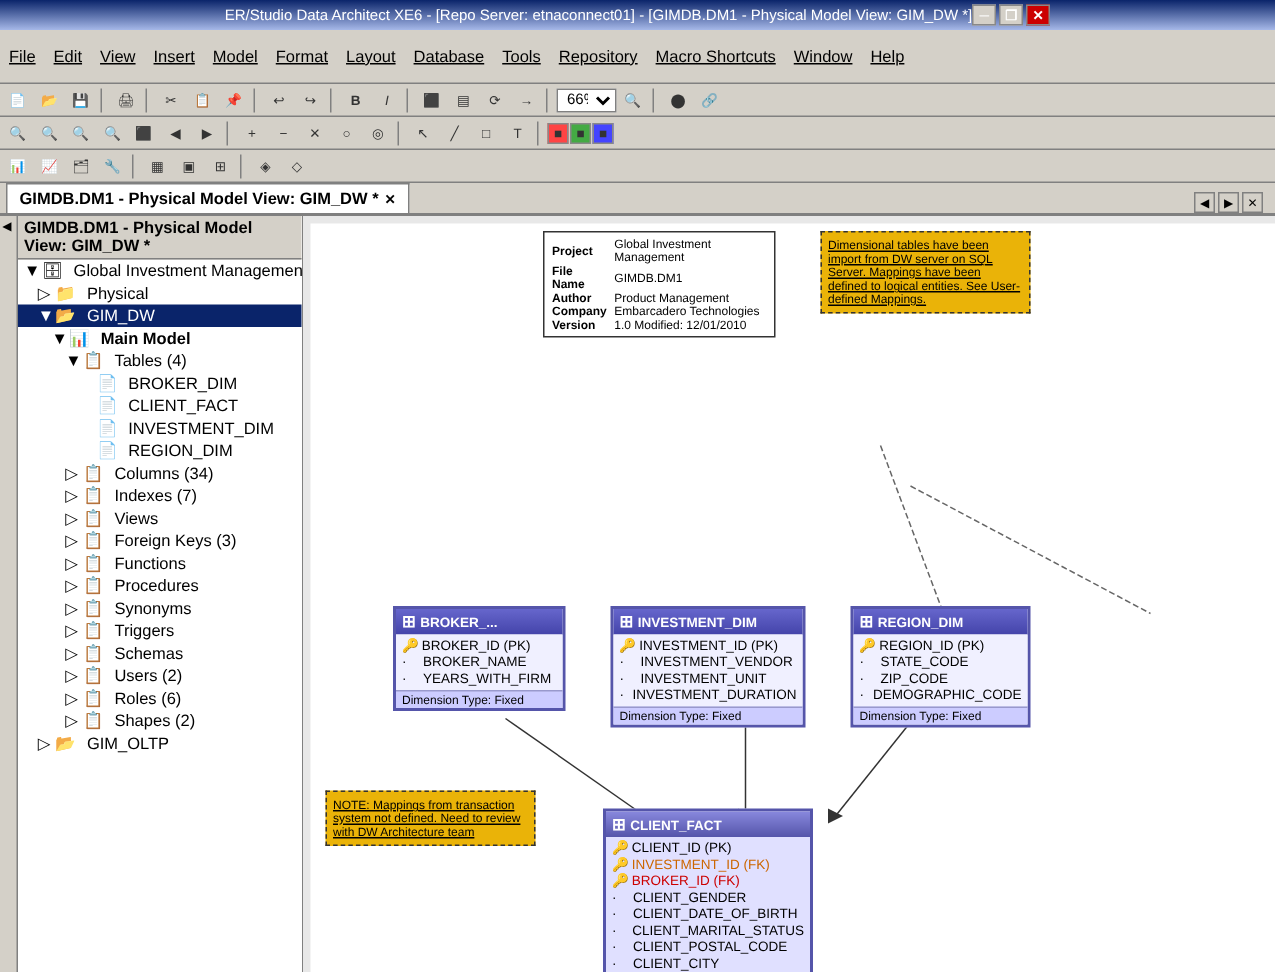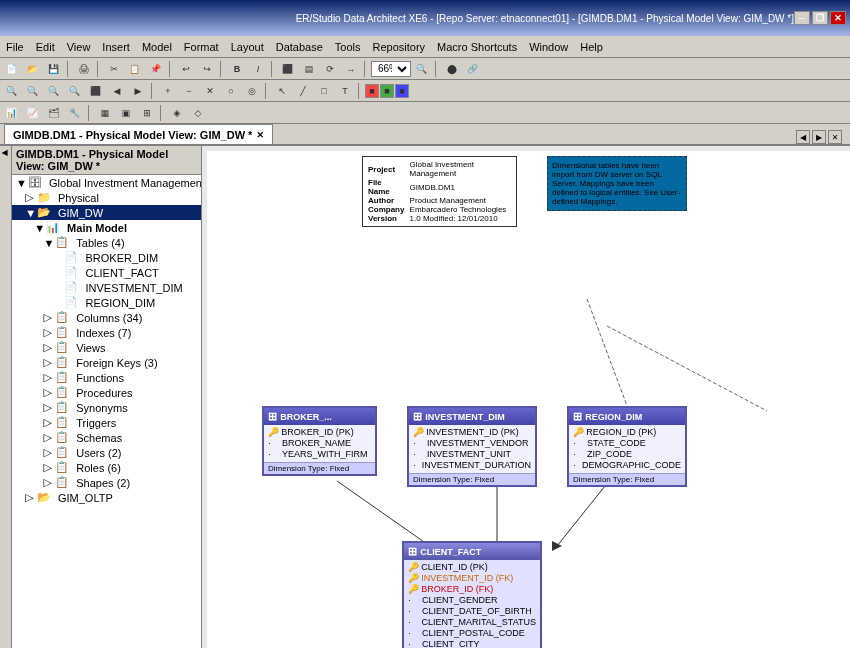--- a/index.html
+++ b/index.html
@@ -2,42 +2,43 @@
 <html><head>
   <meta charset="utf-8">
   <style>
     * { margin: 0; padding: 0; box-sizing: border-box; }
     body { font-family: 'Arial', sans-serif; font-size: 11px; background: #d4d0c8; overflow: hidden; width: 850px; height: 648px; }
 
     
     #title-bar {
       background: linear-gradient(to bottom, #0a246a, #a6b8e8);
       color: white;
-      height: 36px;
-      display: flex;
-      align-items: center;
-      justify-content: flex-end;
+      height: 20px;
+      display: flex;
+      align-items: center;
+      justify-content: center;
       padding: 0 4px;
       font-size: 11px;
       font-weight: bold;
     }
     #title-bar-buttons { display: flex; gap: 2px; }
     .title-btn {
       width: 16px; height: 14px; background: #d4d0c8; border: 1px solid #888;
       display: flex; align-items: center; justify-content: center; font-size: 9px; cursor: pointer;
     }
 
     
     #menu-bar {
       background: #d4d0c8;
-      height: 22px;
+      height: 36px;
       display: flex;
       align-items: center;
       border-bottom: 1px solid #808080;
       font-size: 11px;
+      text-decoration: underline;
     }
     .menu-item {
       padding: 0 6px;
       height: 100%;
       display: flex;
       align-items: center;
       cursor: pointer;
     }
 
     
@@ -182,24 +183,25 @@
       padding: 3px;
     }
     .info-box table { border-collapse: collapse; }
     .info-box td { padding: 0 2px; }
     .info-box .label { font-weight: bold; }
 
     
     .note-box {
       position: absolute;
       border: 1px dashed #333;
-      background: #0369a1;
+      background: #eab308;
       font-size: 8px;
       padding: 4px;
       max-width: 140px;
+      text-decoration: underline;
     }
 
     
     #connectors {
       position: absolute;
       top: 0; left: 0;
       width: 100%; height: 100%;
       pointer-events: none;
     }
 
@@ -479,20 +481,23 @@
             <span>ZIP_CODE</span>
           </div>
           <div class="db-table-row">
             <span style="width:12px;">·</span>
             <span>DEMOGRAPHIC_CODE</span>
           </div>
         </div>
         <div class="db-table-footer">Dimension Type: Fixed</div>
       </div>
 
+      <div class="note-box" style="left:10px; top:378px; width:145px;">
+        <span>NOTE: Mappings from transaction system not defined. Need to review with DW Architecture team</span>
+      </div>
 
       <div class="db-table" style="left:195px; top:390px; width:140px;">
         <div class="db-table-header" style="background: linear-gradient(to bottom, #8888dd, #5555aa);">
           <span class="table-icon">⊞</span>
           <span>CLIENT_FACT</span>
         </div>
         <div class="db-table-body" style="background:#e0e0ff;">
           <div class="db-table-row">
             <span class="pk">🔑</span>
             <span>CLIENT_ID (PK)</span>

